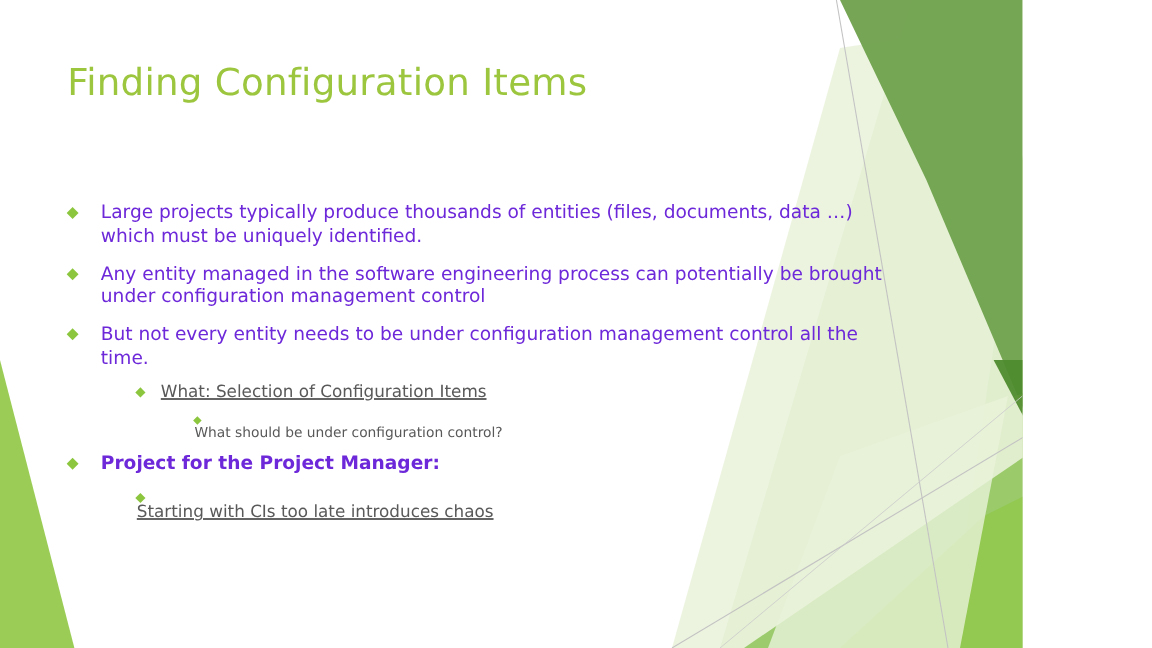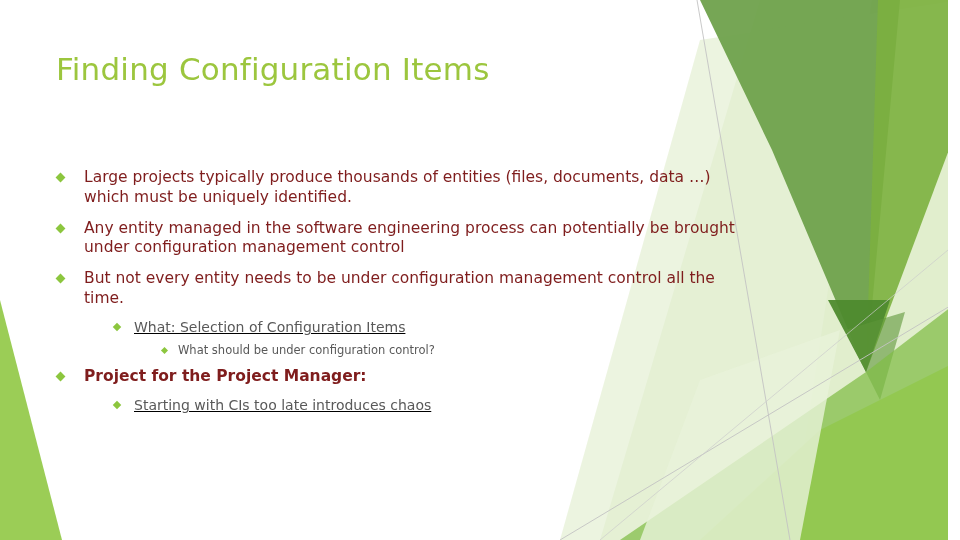--- a/index.html
+++ b/index.html
@@ -2,21 +2,21 @@
 <html><head>
 <meta charset="utf-8">
 <style>
   html, body {
     margin: 0;
     padding: 0;
     background: #ffffff;
   }
   #slide {
     position: relative;
-    width: 948px;
+    width: 852px;
     height: 540px;
     background: #ffffff;
     overflow: hidden;
     font-family: "DejaVu Sans", sans-serif;
   }
 
   
   #bg-deco {
     position: absolute;
     inset: 0;
@@ -68,21 +68,21 @@
   .lvl1 { margin-bottom: 9px; }
   .lvl1 .bullet {
     width: 7px; height: 7px;
     margin-top: 6px;
     margin-right: 20px;
     margin-left: 1px;
   }
   .lvl1 .text {
     font-size: 15.5px;
     line-height: 1.28;
-    color: #7f1d1d;
+    color: #6d28d9;
   }
   .lvl1.bold .text { font-weight: bold; }
 
   
   .lvl2 { margin-bottom: 7px; margin-left: 58px; text-decoration: underline; }
   .lvl2 .bullet {
     width: 6px; height: 6px;
     margin-top: 6px;
     margin-right: 14px;
   }
@@ -100,21 +100,21 @@
     margin-right: 11px;
   }
   .lvl3 .text {
     font-size: 11.5px;
     line-height: 1.3;
     color: #595959;
   }
 
   .sp-top-1 { margin-top: 11px; }
   .sp-top-2 { margin-top: 9px; }
-  .sp-top-3 { margin-top: 5px; }
+  .sp-top-3 { margin-top: 5px; flex-direction: column; }
 </style>
 </head>
 <body>
 
 <div id="slide">
 
   <svg id="bg-deco" viewBox="0 0 960 540" preserveAspectRatio="none" aria-hidden="true">
 
     <polygon points="0,300 62,540 0,540" fill="#8DC63F" opacity="0.88"></polygon>
 

